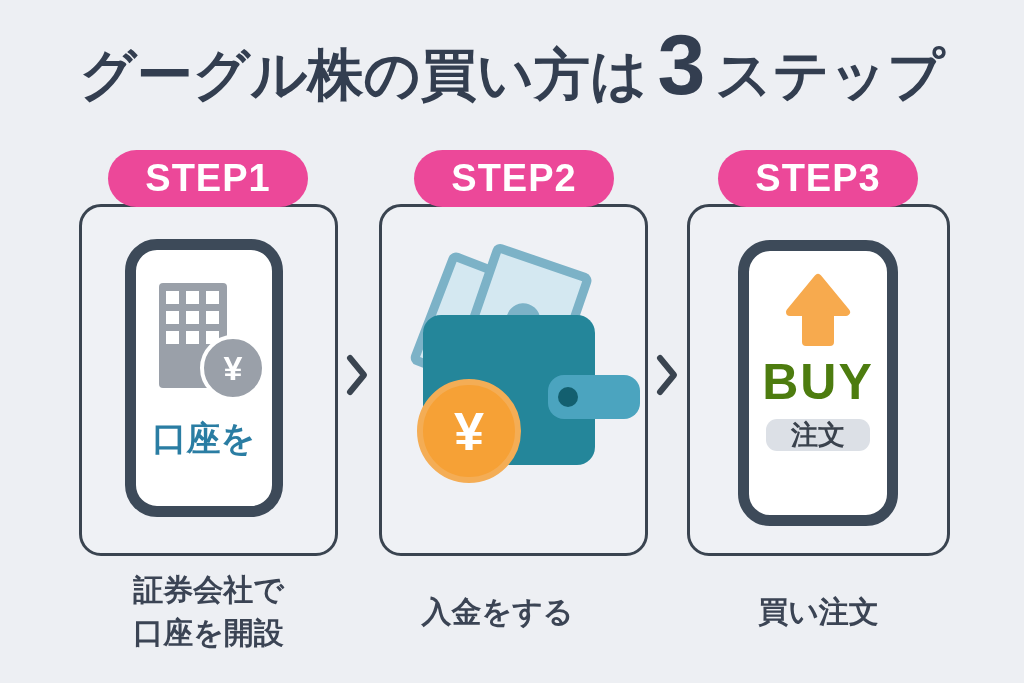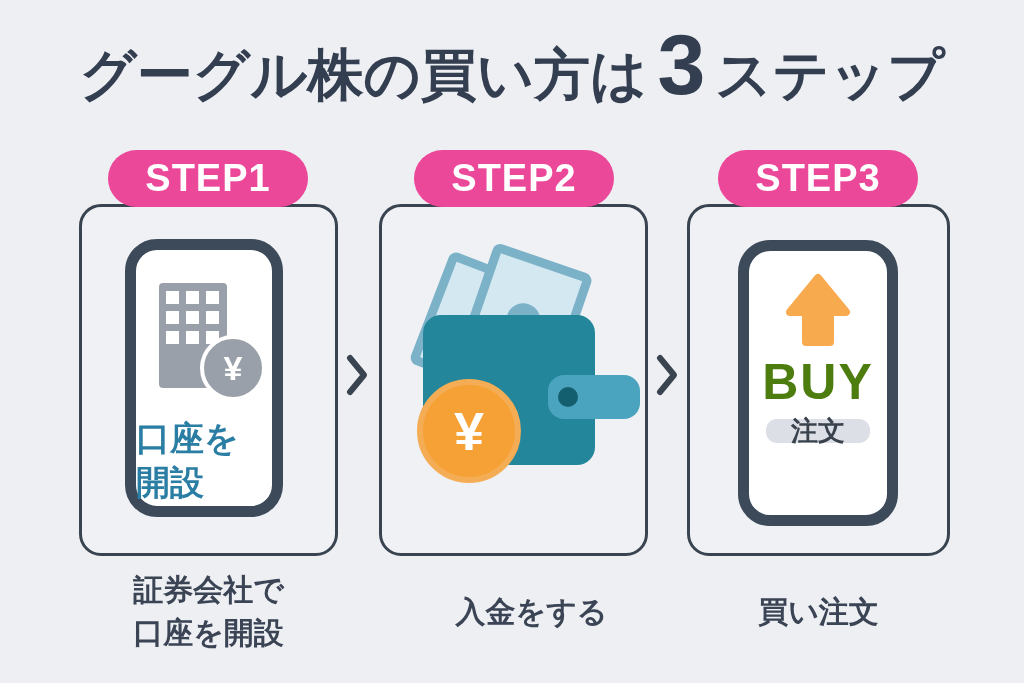--- a/index.html
+++ b/index.html
@@ -35,28 +35,28 @@
   .phone.p3 { left:48px; top:33px; width:160px; height:286px; }   
 
   
   .building { position:absolute; left:23px; top:33px; width:68px; height:105px; background:#9aa0a9; border-radius:4px; }
   .windows { position:absolute; left:7px; top:8px; width:53px; height:53px;
              display:grid; grid-template-columns:repeat(3,13px); grid-template-rows:repeat(3,13px); gap:7px; }
   .win { background:#ffffff; }
   .yen-coin-small { position:absolute; left:64px; top:85px; width:66px; height:66px; border-radius:50%;
                     background:#9aa0a9; border:4px solid #ffffff; display:flex; align-items:center; justify-content:center;
                     color:#ffffff; font-size:34px; font-weight:800; }
-  .phone-text { position:absolute; left:0; top:166px; width:136px; text-align:left;
+  .phone-text { position:absolute; left:0; top:166px; width:136px; text-align:center;
                 color:#2a7da3; font-size:34px; font-weight:800; line-height:44px; }
 
   
   .arrow-up { position:absolute; left:34px; top:20px; }
   .buy-label { position:absolute; left:0; top:102px; width:138px; text-align:center;
                color:#4d7c0f; font-size:50px; font-weight:800; letter-spacing:2px; }
-  .order-chip { position:absolute; left:17px; top:168px; width:104px; height:24px; border-radius:11px;
+  .order-chip { position:absolute; left:17px; top:168px; width:104px; height:32px; border-radius:11px;
                 background:#dce0e6; display:flex; align-items:center; justify-content:center;
                 color:#3a424d; font-size:27px; font-weight:700; }
 
   
   .bill { position:absolute; background:#d4e8f1; border:9px solid #7cb2c7; border-radius:8px; }
   .bill.back  { left:45px; top:55px; width:88px;  height:120px; transform:rotate(21deg); z-index:1; }
   .bill.front { left:88px; top:48px; width:104px; height:138px; transform:rotate(19deg); z-index:2;
                 display:flex; align-items:center; justify-content:center; }
   .bill-circle { width:34px; height:34px; border-radius:50%; background:#7cb2c7; margin-top:-8px; }
   .wallet-body { position:absolute; left:41px; top:108px; width:172px; height:150px; border-radius:18px;
@@ -67,21 +67,21 @@
   .yen-coin-big { position:absolute; left:35px; top:172px; width:104px; height:104px; border-radius:50%;
                   background:#f6a136; border:6px solid #f4ad55; z-index:5;
                   display:flex; align-items:center; justify-content:center;
                   color:#ffffff; font-size:54px; font-weight:800; }
 
   
   .caption { position:absolute; top:561px; height:100px; display:flex; flex-direction:column;
              align-items:center; justify-content:center; text-align:center;
              color:#3b4454; font-size:30px; font-weight:700; line-height:43px; }
   .caption.cap1 { left:79px;  width:259px; }
-  .caption.cap2 { left:397px; width:269px; }
+  .caption.cap2 { left:363px; width:269px; }
   .caption.cap3 { left:687px; width:263px; }
 </style>
 </head>
 <body>
 
 <div class="canvas">
 
   <div class="title">
     <span>グーグル株の買い方は</span><span class="big">3</span><span>ステップ</span>
   </div>
@@ -109,21 +109,20 @@
           <div class="win"></div>
           <div class="win"></div>
           <div class="win"></div>
         </div>
       </div>
       <div class="yen-coin-small">
         <span>¥</span>
       </div>
       <div class="phone-text">
         <div>口座を</div>
-        <div>開設</div>
       </div>
     </div>
   </div>
 
   <svg class="chev v1" width="24" height="44" viewBox="0 0 24 44">
     <polyline points="5,5 19,22 5,39" fill="none" stroke="#3a4450" stroke-width="6" stroke-linecap="round" stroke-linejoin="round"></polyline>
   </svg>
 
   <div class="card c2">
     <div class="bill back"></div>

